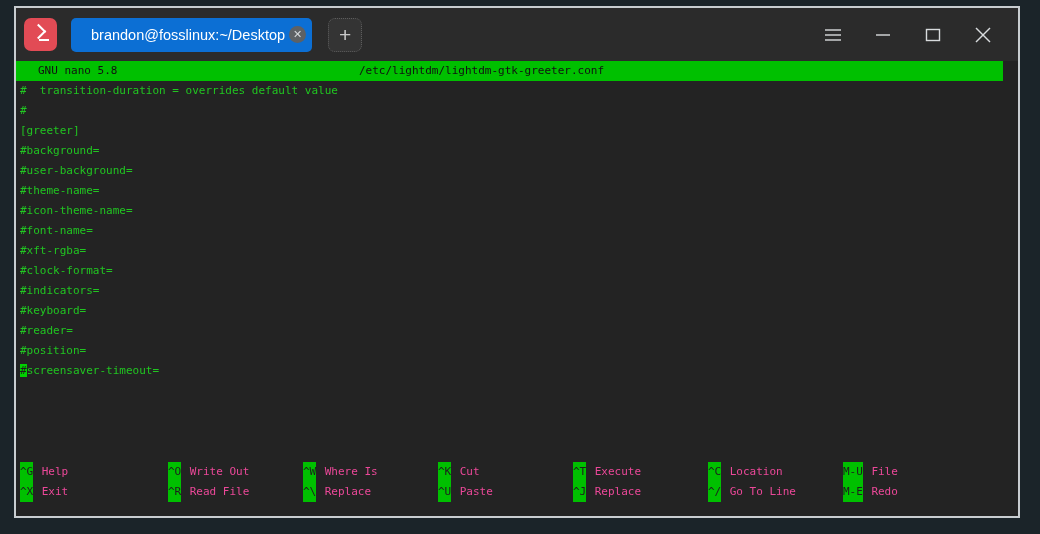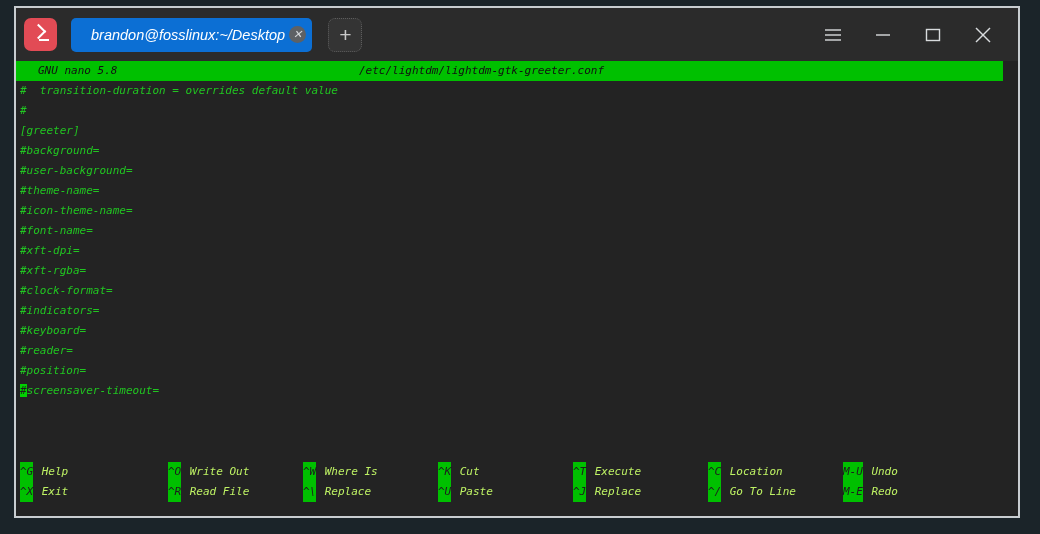--- a/index.html
+++ b/index.html
@@ -10,21 +10,20 @@
     height: 534px;
     overflow: hidden;
     font-family: "DejaVu Sans Mono", monospace;
   }
 
   #desktop {
     position: relative;
     width: 892px;
     height: 534px;
     background: #1b2429;
-    font-style: italic;
   }
 
   
   #terminal-window {
     position: absolute;
     left: 14px;
     top: 6px;
     width: 1006px;
     height: 512px;
     border: 2px solid #c8cdd0;
@@ -200,21 +199,21 @@
     align-items: center;
     white-space: pre;
     flex: none;
   }
   .sc-key {
     background: #00c000;
     color: #1d1d1d;
     white-space: pre;
   }
   .sc-label {
-    color: #bef264;
+    color: #ec4899;
     white-space: pre;
     margin-left: 8.5px;
   }
 </style>
 </head>
 <body>
 
 <div id="desktop">
 
   <div id="terminal-window">
@@ -274,21 +273,20 @@
 
       <div id="nano-body">
         <div class="code-line">#  transition-duration = overrides default value</div>
         <div class="code-line">#</div>
         <div class="code-line">[greeter]</div>
         <div class="code-line">#background=</div>
         <div class="code-line">#user-background=</div>
         <div class="code-line">#theme-name=</div>
         <div class="code-line">#icon-theme-name=</div>
         <div class="code-line">#font-name=</div>
-        <div class="code-line">#xft-dpi=</div>
         <div class="code-line">#xft-rgba=</div>
         <div class="code-line">#clock-format=</div>
         <div class="code-line">#indicators=</div>
         <div class="code-line">#keyboard=</div>
         <div class="code-line">#reader=</div>
         <div class="code-line">#position=</div>
         <div class="code-line"><span class="cursor">#</span><span>screensaver-timeout=</span></div>
       </div>
 
       <div id="nano-shortcuts">
@@ -312,21 +310,21 @@
           <div class="sc-item" style="width:135px">
             <span class="sc-key">^T</span>
             <span class="sc-label">Execute</span>
           </div>
           <div class="sc-item" style="width:135px">
             <span class="sc-key">^C</span>
             <span class="sc-label">Location</span>
           </div>
           <div class="sc-item">
             <span class="sc-key">M-U</span>
-            <span class="sc-label">Undo</span>
+            <span class="sc-label">File</span>
           </div>
         </div>
         <div class="sc-row">
           <div class="sc-item" style="width:148px">
             <span class="sc-key">^X</span>
             <span class="sc-label">Exit</span>
           </div>
           <div class="sc-item" style="width:135px">
             <span class="sc-key">^R</span>
             <span class="sc-label">Read File</span>

